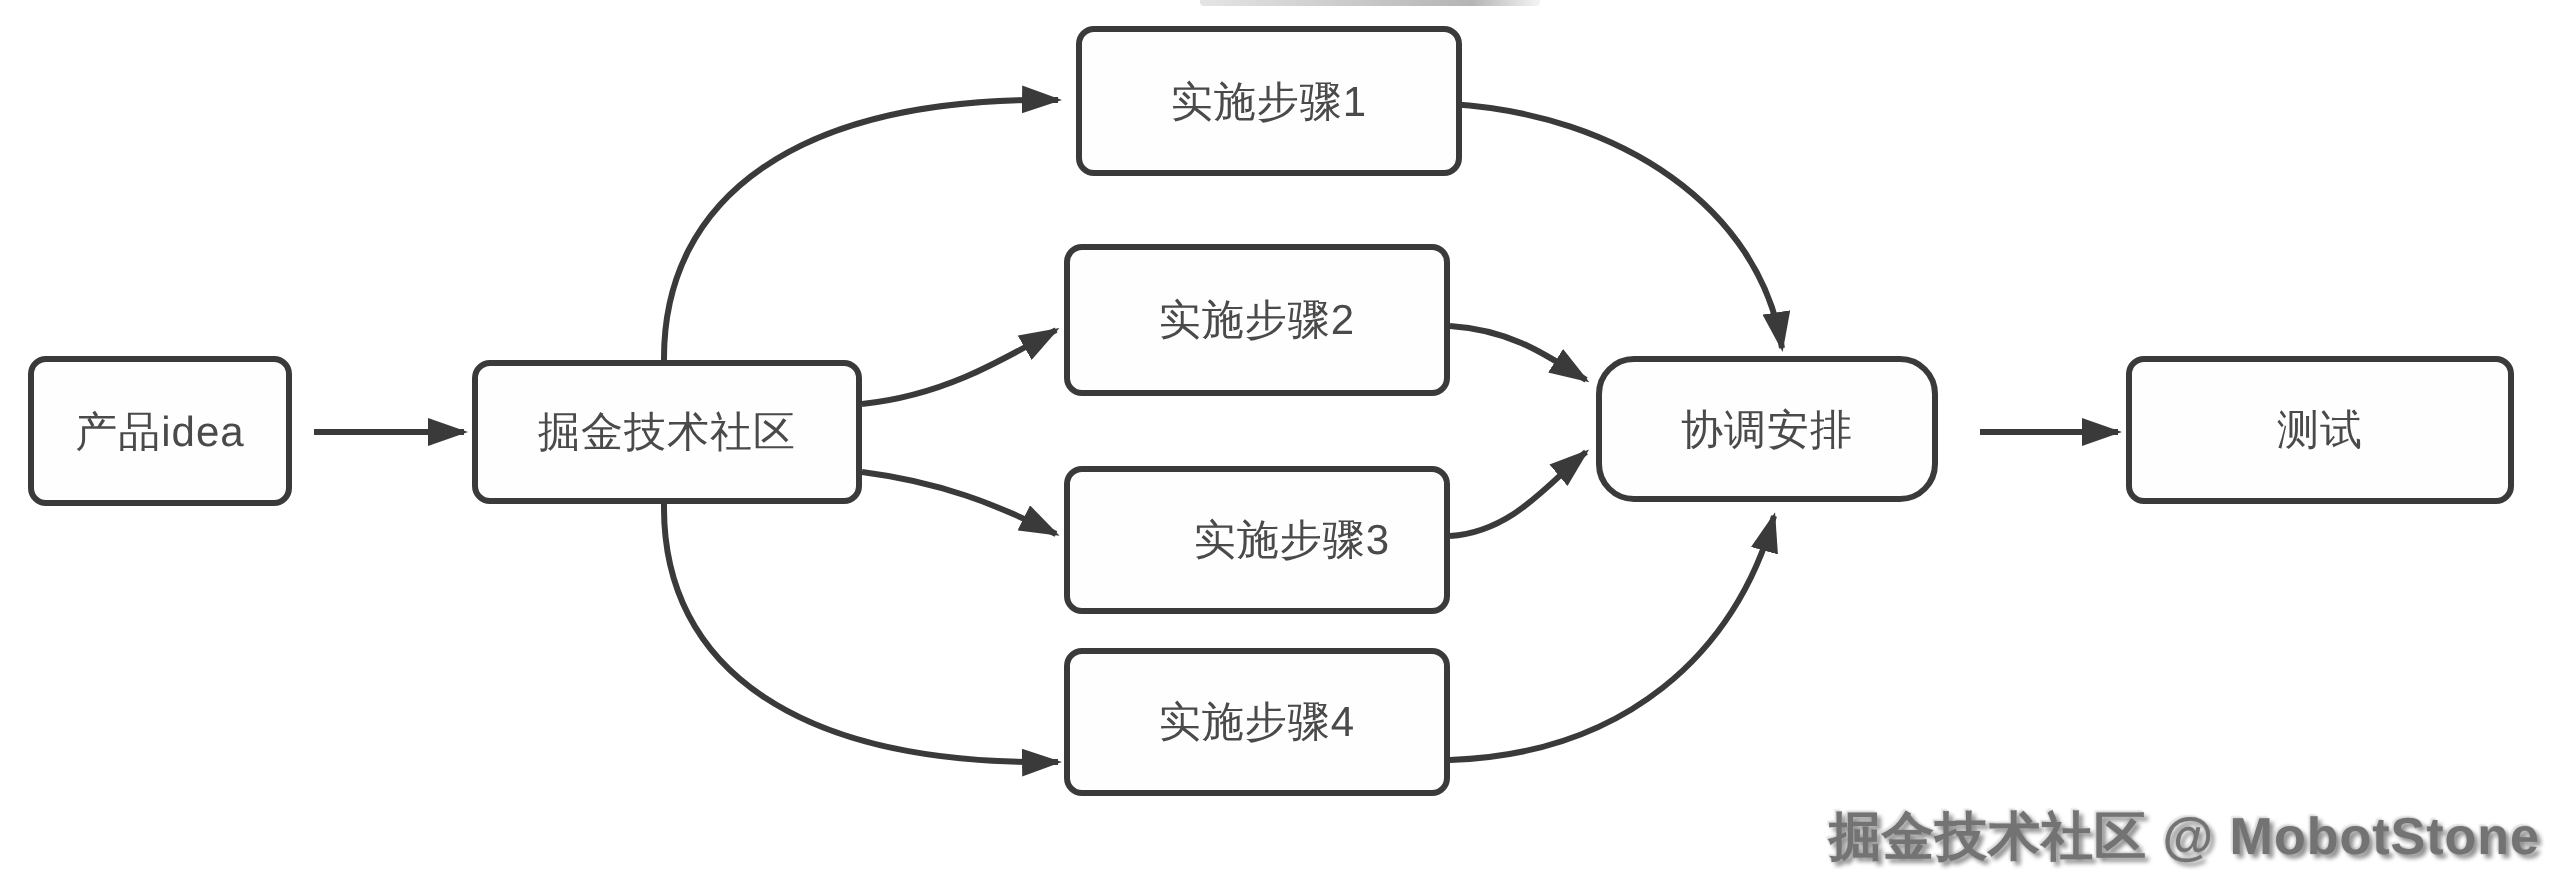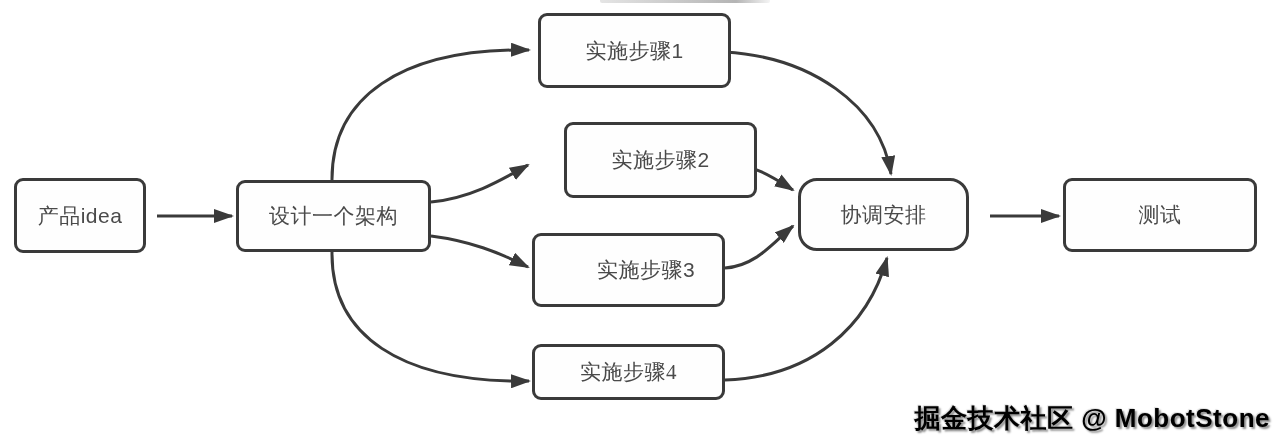--- a/index.html
+++ b/index.html
@@ -35,32 +35,32 @@
     display: flex;
     align-items: center;
     justify-content: center;
     font-size: 21px;
     color: var(--text, #4a4a4a);
     letter-spacing: 0.5px;
   }
   .node-product-idea   { left: 14px;   top: 178px; width: 132px; height: 75px; }
   .node-design         { left: 236px;  top: 180px; width: 195px; height: 72px; }
   .node-step-1         { left: 538px;  top: 13px;  width: 193px; height: 75px; }
-  .node-step-2         { left: 532px;  top: 122px; width: 193px; height: 76px; margin-left: 32px; }
+  .node-step-2         { left: 532px;  top: 122px; width: 193px; height: 76px; }
   .node-step-3         { left: 532px;  top: 233px; width: 193px; height: 74px; padding-left: 35px; }
-  .node-step-4         { left: 532px;  top: 344px; width: 193px; height: 56px; font-family: Liberation Serif, serif; }
+  .node-step-4         { left: 532px;  top: 324px; width: 193px; height: 74px; }
   .node-coordinate     { left: 798px;  top: 178px; width: 171px; height: 73px; border-radius: 19px; }
   .node-test           { left: 1063px; top: 178px; width: 194px; height: 74px; text-align: right; }
   .watermark {
     position: absolute;
     right: 5px;
     bottom: 4px;
     font-size: 26px;
     font-weight: bold;
-    color: #000000;
+    color: #737373;
     text-shadow: 2px 2px 2px #8f8f8f, 0 0 1px #bcbcbc, -1px -1px 1px #e2e2e2;
     white-space: nowrap;
     letter-spacing: 0.5px;
   }
   .top-edge-artifact {
     position: absolute;
     left: 600px;
     top: 0;
     width: 170px;
     height: 3px;
@@ -85,21 +85,21 @@
     <path class="edge" d="M 431 236 C 470 241, 498 252, 528 267" marker-end="url(#arrowhead)"></path>
     <path class="edge" d="M 332 252 C 331 335, 400 383, 529 381" marker-end="url(#arrowhead)"></path>
     <path class="edge" d="M 725 52 C 810 57, 880 104, 891 174" marker-end="url(#arrowhead)"></path>
     <path class="edge" d="M 725 163 C 756 165, 774 178, 793 190" marker-end="url(#arrowhead)"></path>
     <path class="edge" d="M 725 268 C 756 266, 774 242, 793 226" marker-end="url(#arrowhead)"></path>
     <path class="edge" d="M 725 380 C 812 377, 868 327, 887 258" marker-end="url(#arrowhead)"></path>
     <path class="edge" d="M 990 216 L 1059 216" marker-end="url(#arrowhead)"></path>
   </svg>
 
   <div class="node node-product-idea">产品idea</div>
-  <div class="node node-design">设计一个架构</div>
+  <div class="node node-design">掘金技术社区</div>
   <div class="node node-step-1">实施步骤1</div>
   <div class="node node-step-2">实施步骤2</div>
   <div class="node node-step-3">实施步骤3</div>
   <div class="node node-step-4">实施步骤4</div>
   <div class="node node-coordinate">协调安排</div>
   <div class="node node-test">测试</div>
 
   <div class="top-edge-artifact"></div>
 
   <div class="watermark">掘金技术社区 @ MobotStone</div>

